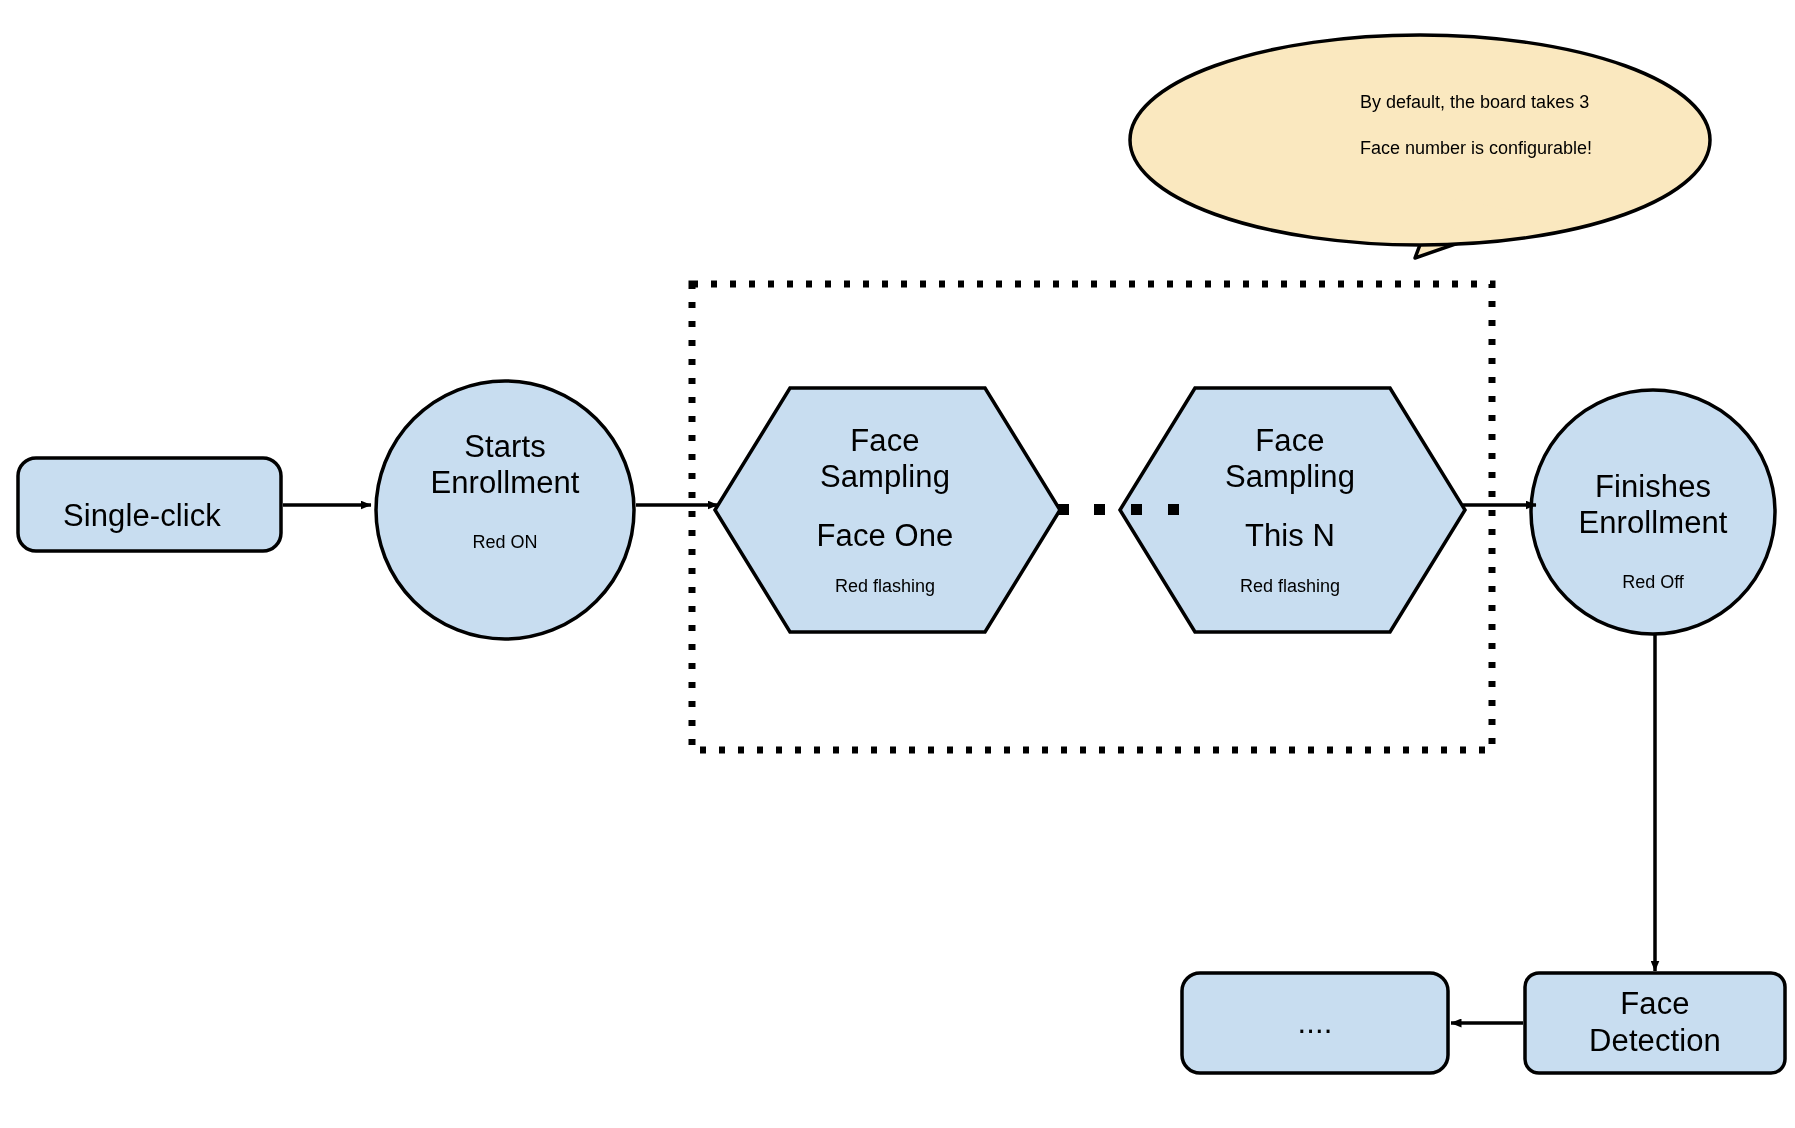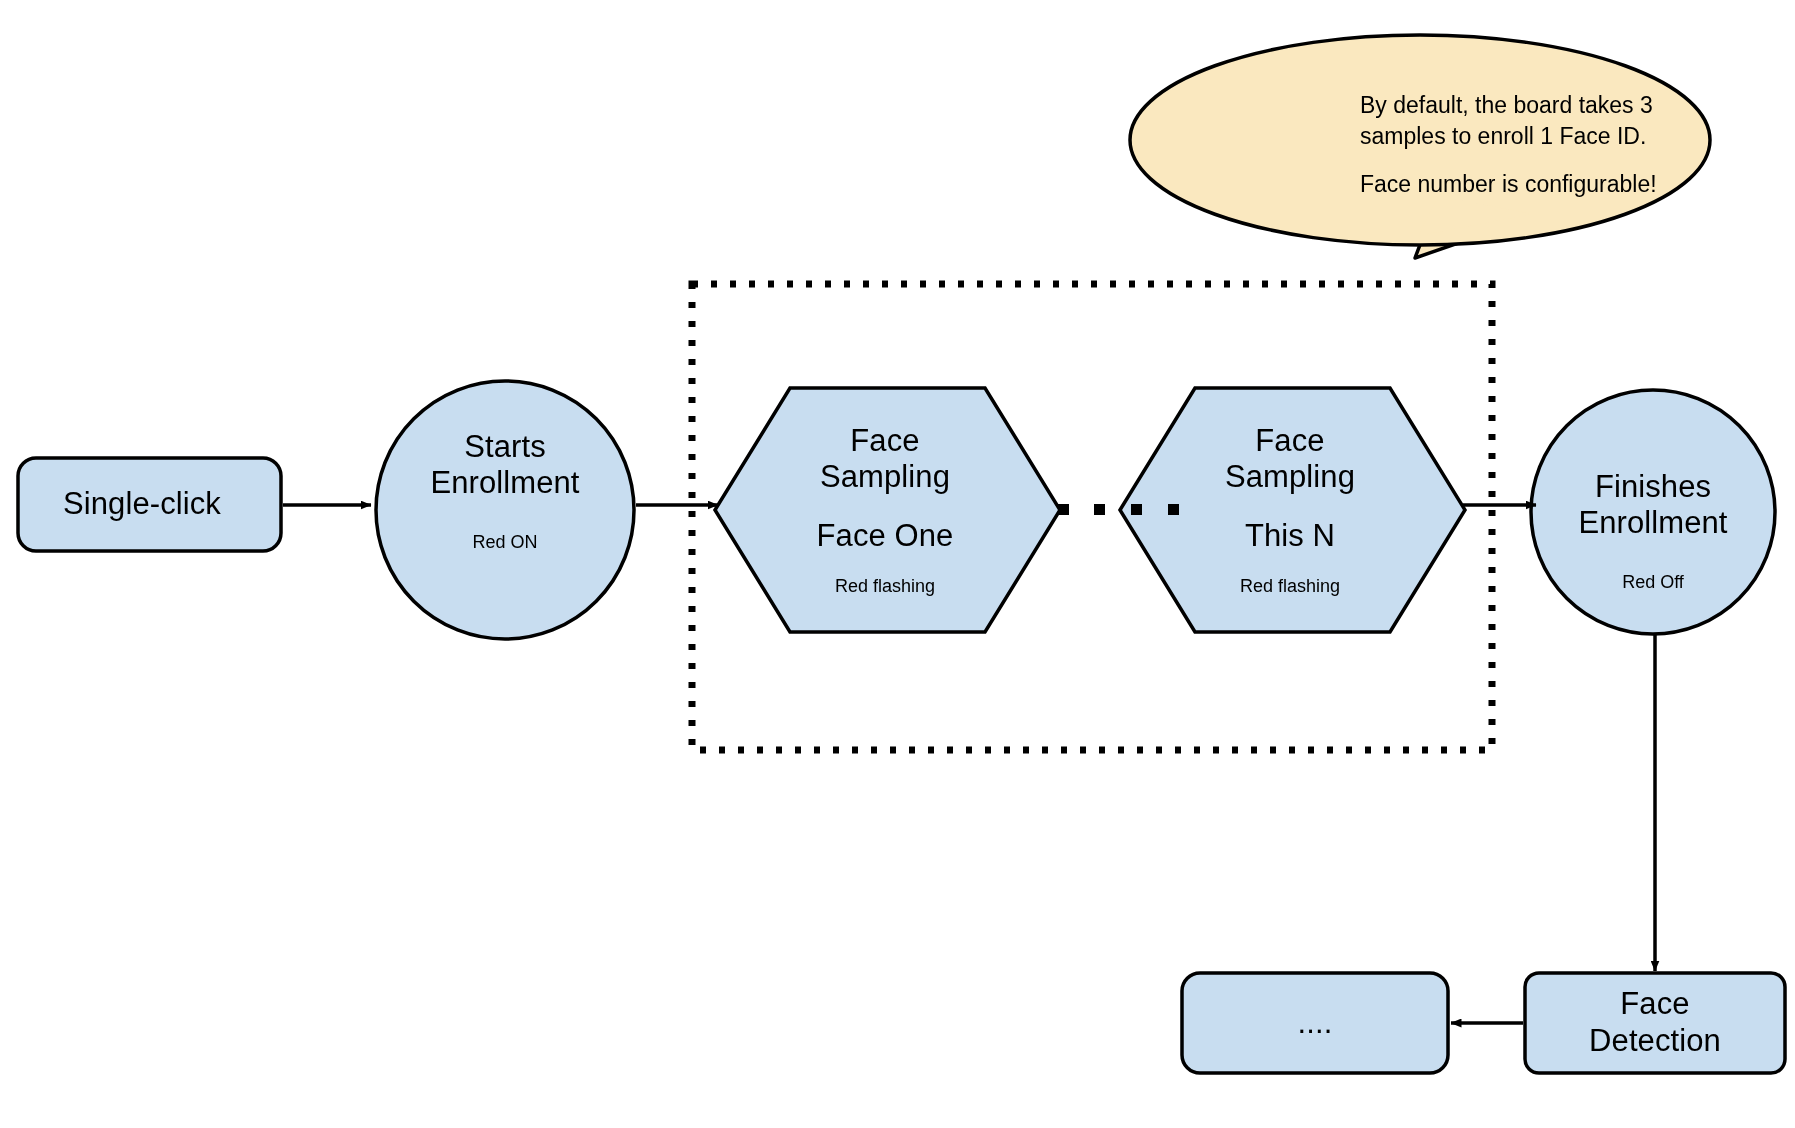--- a/index.html
+++ b/index.html
@@ -37,21 +37,21 @@
     line-height: 1.18;
   }
   .t-main {
     font-size: 31px;
     letter-spacing: 0.1px;
   }
   .t-small {
     font-size: 18px;
   }
   .t-callout {
-    font-size: 23px;
+    font-size: 18px;
     line-height: 1.35;
     text-align: center;
   }
   .spacer-gap { height: 30px; }
   .spacer-gap-sm { height: 22px; }
 </style>
 </head>
 <body>
 
 <div id="canvas">
@@ -96,21 +96,21 @@
 
     <line x1="1523" y1="1023" x2="1451" y2="1023" stroke="#000000" stroke-width="3.5" marker-end="url(#arrowhead)"></line>
 
     <g>
       <path d="M1415,258 L1440,192 L1545,213 Z" fill="#fae8bf" stroke="#000000" stroke-width="3.5" stroke-linejoin="round"></path>
       <ellipse cx="1420" cy="140" rx="290" ry="105" fill="#fae8bf" stroke="#000000" stroke-width="3.5"></ellipse>
       <path d="M1418,236 L1438,196 L1533,214 Z" fill="#fae8bf" stroke="none"></path>
     </g>
   </svg>
 
-  <div class="node-text" style="left:18px; top:458px; width:248px; height:93px;">
+  <div class="node-text" style="left:18px; top:470px; width:248px; height:93px;">
     <div class="t-main">Single-click</div>
   </div>
 
   <div class="node-text" style="left:376px; top:361px; width:258px; height:260px;">
     <div class="t-main">Starts</div>
     <div class="t-main">Enrollment</div>
     <div class="spacer-gap"></div>
     <div class="t-small">Red ON</div>
   </div>
 
@@ -143,18 +143,17 @@
     <div class="t-main">Face</div>
     <div class="t-main">Detection</div>
   </div>
 
   <div class="node-text" style="left:1182px; top:973px; width:266px; height:100px;">
     <div class="t-main">....</div>
   </div>
 
   <div class="node-text t-callout" style="left:1360px; top:90px; width:340px; height:110px; align-items:flex-start; justify-content:flex-start;">
     <div>By default, the board takes 3</div>
-    <div>samples to enroll 1 Face ID.</div>
     <div style="height:22px;"></div>
     <div>Face number is configurable!</div>
   </div>
 
 </div>
 
 </body></html>

